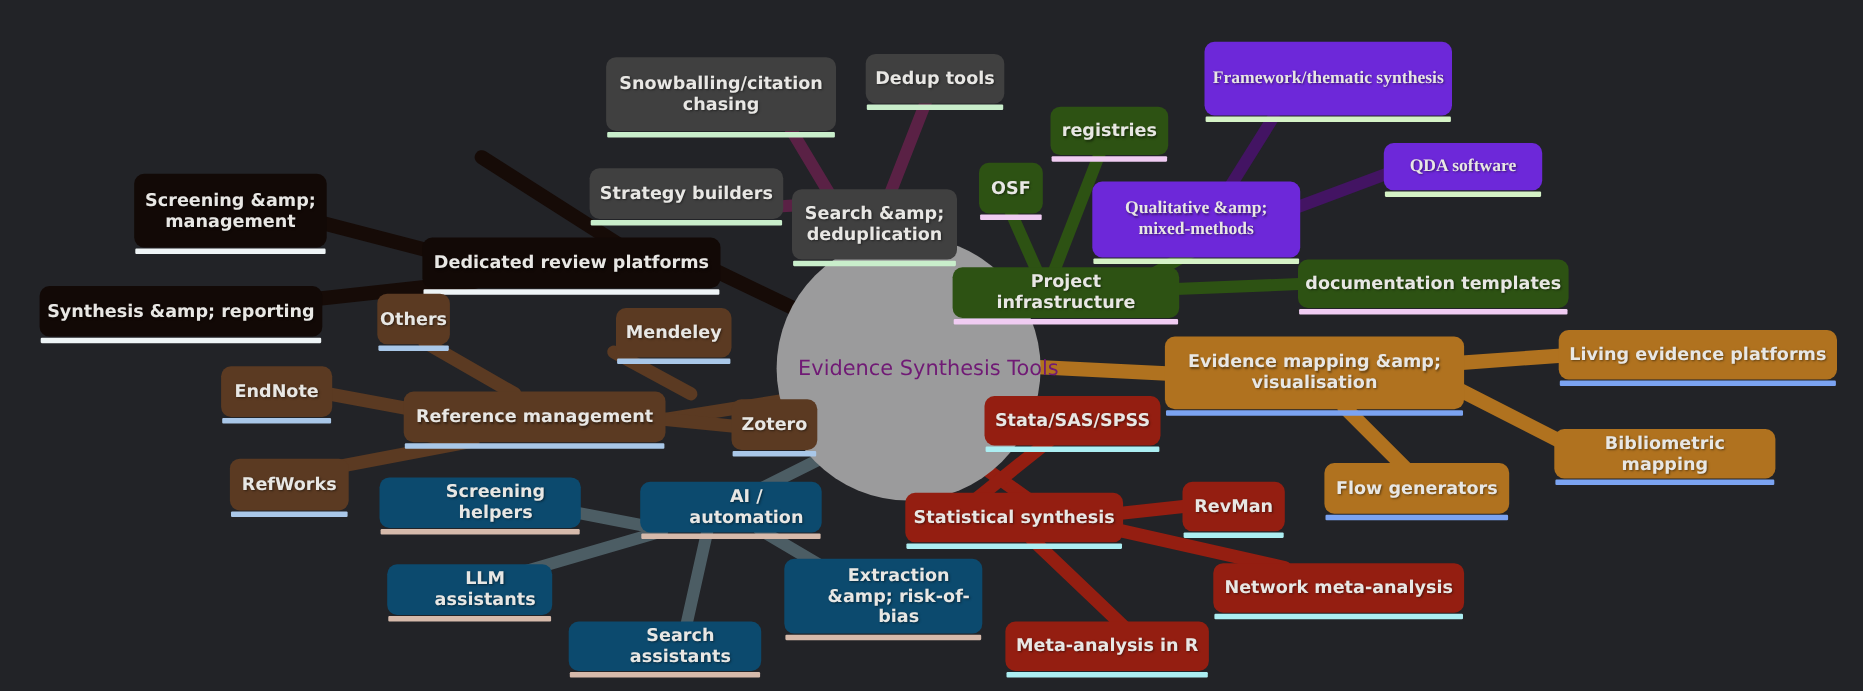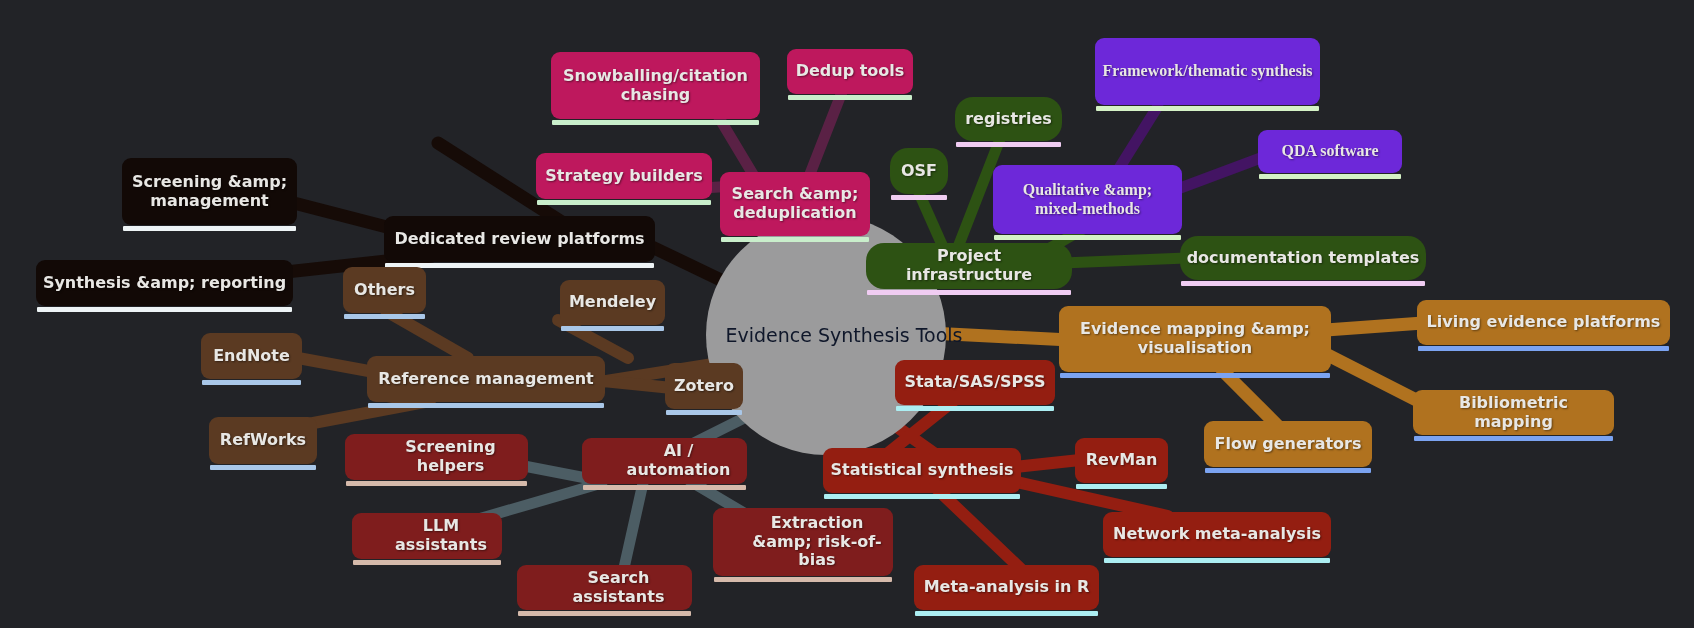--- a/index.html
+++ b/index.html
@@ -18,43 +18,43 @@
   .l-stats{stroke:#941e11;stroke-width:12;}
   .l-ai{stroke:#4c5d64;stroke-width:11;}
   .l-ref{stroke:#5b3a22;stroke-width:12;}
 
   #root-circle{
     position:absolute;left:706px;top:215px;width:240px;height:240px;
     border-radius:50%;background:#9b9b9c;z-index:2;
     display:flex;align-items:center;justify-content:center;
   }
   #root-circle .root-lbl{
-    font-size:19px;color:#0f172a;white-space:nowrap;letter-spacing:0px;margin-left:36px;
+    font-size:19px;color:#701a75;white-space:nowrap;letter-spacing:0px;margin-left:36px;
   }
 
   .node{
     position:absolute;z-index:3;border-radius:9px;
     display:flex;align-items:center;justify-content:center;
     text-align:center;padding:0 6px;box-sizing:border-box;
   }
   .node::after{
     content:"";position:absolute;left:1px;right:1px;bottom:-6px;height:5px;
     background:var(--ul);border-radius:1px;
   }
   .node .lbl{
     font-size:16px;font-weight:700;color:#e8e7e4;line-height:1.18;
     text-shadow:1px 1px 2px rgba(0,0,0,.45);
   }
   .b-review{background:#120906;--ul:#eef4f6;}
-  .b-search{background:#be185d;--ul:#c9eecb;}
-  .b-infra{background:#2d5213;border-radius:18px;--ul:#f0ccf2;}
+  .b-search{background:#404040;--ul:#c9eecb;}
+  .b-infra{background:#2d5213;--ul:#f0ccf2;}
   .b-qual{background:#6d28d9;font-family:Liberation Serif, serif;--ul:#d5f2c6;}
   .b-map{background:#b0721f;--ul:#7ba3f1;}
   .b-stats{background:#941e11;--ul:#aceef2;}
-  .b-ai{background:#7f1d1d;padding-left:34px;--ul:#d6baab;}
+  .b-ai{background:#0c4a6e;padding-left:34px;--ul:#d6baab;}
   .b-ref{background:#5b3a22;--ul:#a9c7e8;}
 </style>
 </head>
 <body>
 
 <div id="stage">
 
   <svg id="links" width="1694" height="628" viewBox="0 0 1694 628">
 
     <line class="l-review" x1="648" y1="245" x2="800" y2="318"></line>
@@ -191,21 +191,21 @@
   <div class="node b-ai" style="left:517px;top:565px;width:175px;height:45px">
     <span class="lbl">Search assistants</span>
     </div>
   <div class="node b-ai" style="left:713px;top:508px;width:180px;height:68px">
     <span class="lbl">Extraction &amp;amp; risk-of-bias</span>
     </div>
 
   <div class="node b-ref" style="left:367px;top:356px;width:238px;height:46px">
     <span class="lbl">Reference management</span>
     </div>
-  <div class="node b-ref" style="left:343px;top:267px;width:83px;height:46px">
+  <div class="node b-ref" style="left:343px;top:267px;width:66px;height:46px">
     <span class="lbl">Others</span>
     </div>
   <div class="node b-ref" style="left:560px;top:280px;width:105px;height:45px">
     <span class="lbl">Mendeley</span>
     </div>
   <div class="node b-ref" style="left:201px;top:333px;width:101px;height:46px">
     <span class="lbl">EndNote</span>
     </div>
   <div class="node b-ref" style="left:665px;top:363px;width:78px;height:46px">
     <span class="lbl">Zotero</span>

